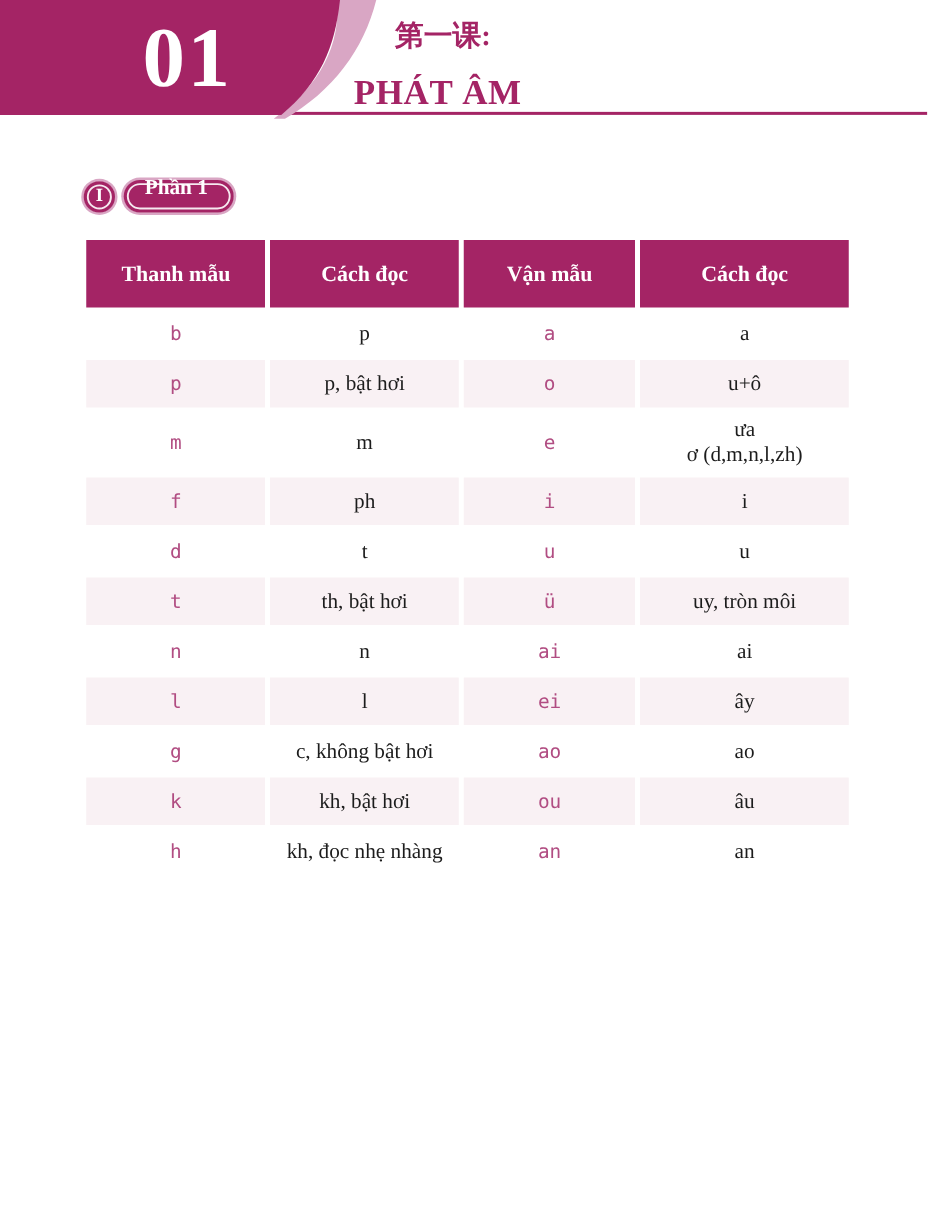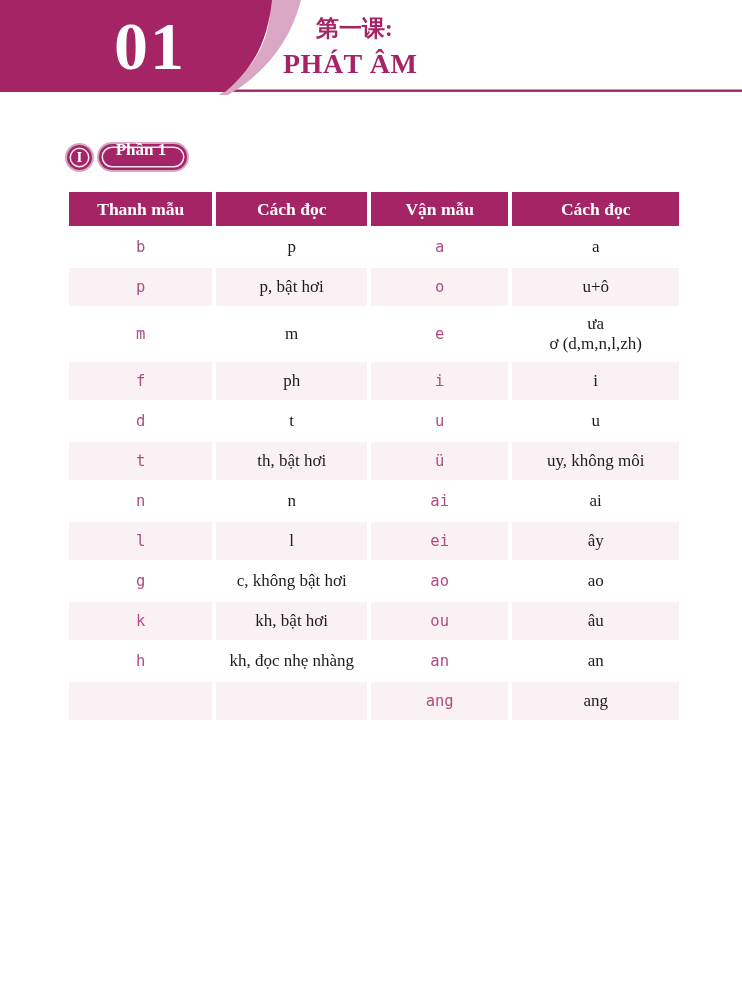--- a/index.html
+++ b/index.html
@@ -31,21 +31,21 @@
     color:#ffffff;letter-spacing:2px;
   }
   .title-block{position:absolute;left:283px;top:16px;line-height:1.1;}
   .title-cn{
     font-family:"Liberation Serif", serif;
     font-size:23px;color:var(--accent);font-weight:600;margin-left:33px;
   }
   .title-vi{
     font-family:"Liberation Serif", serif;
     font-size:28px;font-weight:bold;color:var(--accent);
-    letter-spacing:0.5px;margin-top:8px;
+    letter-spacing:0.5px;margin-top:19px;
   }
   
   .section-row{
     position:absolute;top:144px;left:67px;
     display:flex;align-items:center;gap:7px;
   }
   .section-marker{
     width:25px;height:25px;border-radius:50%;
     background:var(--accent);
     box-shadow:0 0 0 2px var(--accent-light),
@@ -70,21 +70,21 @@
   table.pron{
     position:absolute;top:190px;left:65px;
     width:618px;
     border-collapse:separate;border-spacing:4px 2px;
     table-layout:fixed;
   }
   table.pron th{
     background:var(--accent);color:#fff;
     font-family:"Liberation Serif", serif;
     font-weight:bold;font-size:17.5px;
-    height:34px;text-align:center;vertical-align:middle;
+    height:54px;text-align:center;vertical-align:middle;
   }
   table.pron td{
     height:38px;text-align:center;vertical-align:middle;
     background:#fff;
   }
   table.pron tr.alt td{background:var(--row-alt);}
   td.pinyin{
     font-family:"DejaVu Sans Mono", monospace;
     font-size:15.5px;color:var(--pinyin);
   }
@@ -161,21 +161,21 @@
         <tr>
           <td class="pinyin">d</td>
           <td class="reading">t</td>
           <td class="pinyin">u</td>
           <td class="reading">u</td>
         </tr>
         <tr class="alt">
           <td class="pinyin">t</td>
           <td class="reading">th, bật hơi</td>
           <td class="pinyin">ü</td>
-          <td class="reading">uy, không môi</td>
+          <td class="reading">uy, tròn môi</td>
         </tr>
         <tr>
           <td class="pinyin">n</td>
           <td class="reading">n</td>
           <td class="pinyin">ai</td>
           <td class="reading">ai</td>
         </tr>
         <tr class="alt">
           <td class="pinyin">l</td>
           <td class="reading">l</td>
@@ -193,22 +193,16 @@
           <td class="reading">kh, bật hơi</td>
           <td class="pinyin">ou</td>
           <td class="reading">âu</td>
         </tr>
         <tr>
           <td class="pinyin">h</td>
           <td class="reading">kh, đọc nhẹ nhàng</td>
           <td class="pinyin">an</td>
           <td class="reading">an</td>
         </tr>
-        <tr class="alt">
-          <td class="pinyin"></td>
-          <td class="reading"></td>
-          <td class="pinyin">ang</td>
-          <td class="reading">ang</td>
-        </tr>
       </tbody>
   </table>
 
 </div>
 
 </body></html>

